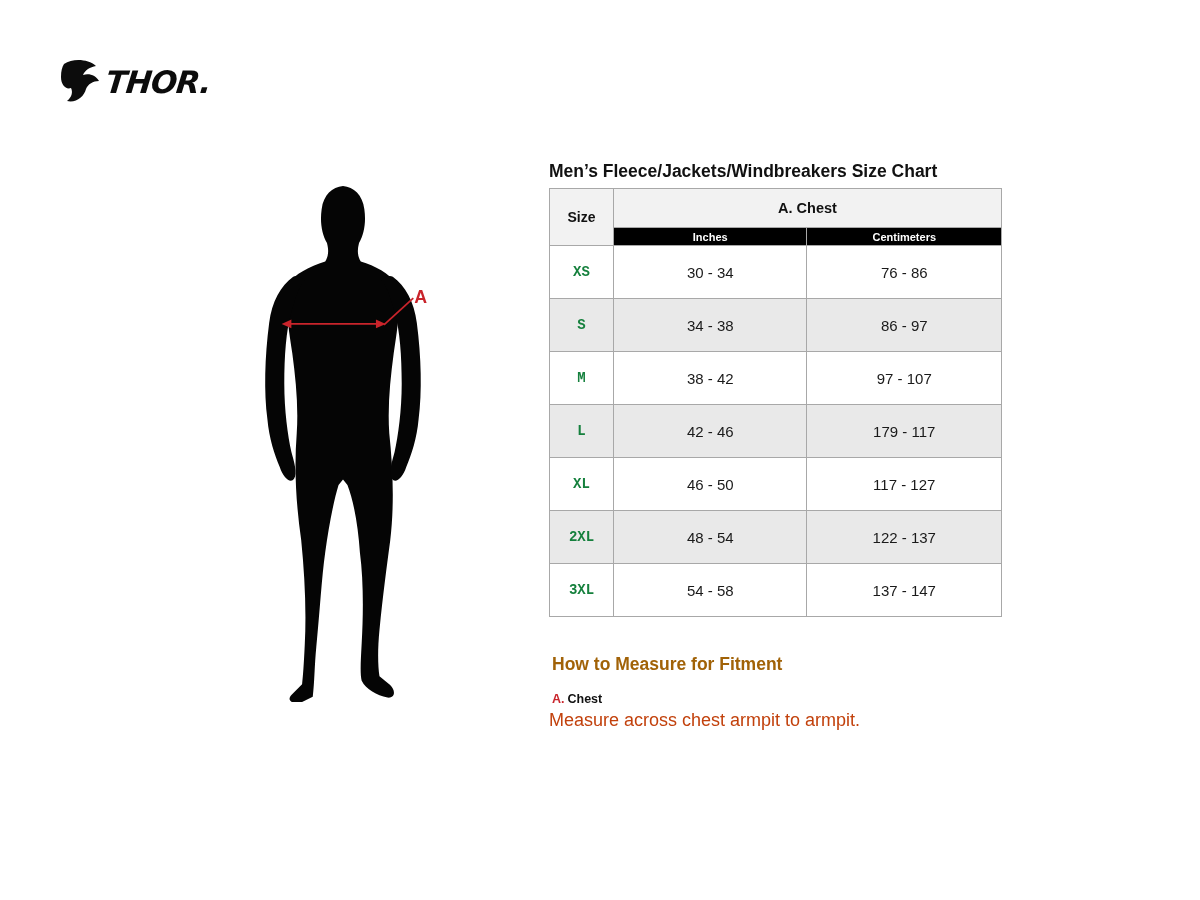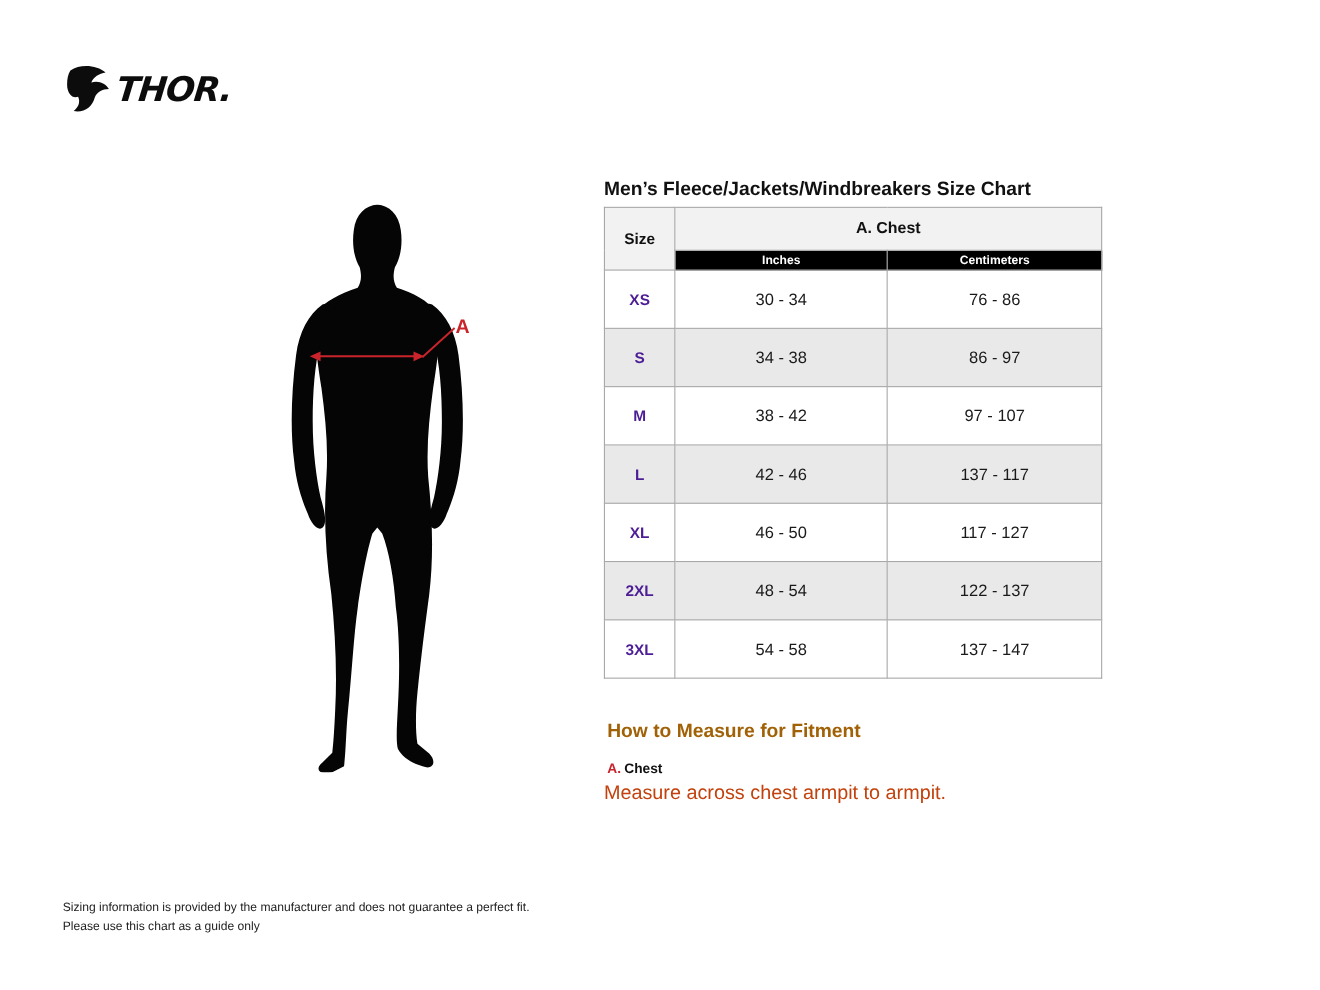--- a/index.html
+++ b/index.html
@@ -34,21 +34,21 @@
     border:1px solid #a8a8a8; text-align:center; vertical-align:middle; padding:0;
   }
   .size-table th.size-col { width:63px; background:#f2f2f2; font-size:14px; color:#111; }
   .size-table th.group   { width:387px; background:#f2f2f2; font-size:14.5px; height:38px; color:#111; }
   .size-table col.c-in { width:193px; }
   .size-table col.c-cm { width:194px; }
   .size-table th.bar {
     background:#000; color:#fff; font-size:11px; height:17px; font-weight:bold;
   }
   .size-table tr.data { height:53px; }
-  .size-table tr.data th { font-size:14px; font-weight:bold; background:#fff; color:#4c1d95; }
+  .size-table tr.data th { font-size:14px; font-weight:bold; background:#fff; color:#15803d;font-family:Liberation Mono, monospace; }
   .size-table tr.data td { font-size:15px; background:#fff; color:#1a1a1a; }
   .size-table tr.data.alt th, .size-table tr.data.alt td { background:#e9e9e9; }
 
   
   .measure-title { position:absolute; left:552px; top:654px; font-size:17.5px; font-weight:bold; color:#a16207; }
   .measure-item  { position:absolute; left:552px; top:692px; font-size:12.5px; font-weight:bold; color:#111; }
   .measure-item .key { color:var(--accent,#c9242b); margin-right:3px; }
   .measure-desc  { position:absolute; left:549px; top:710px; font-size:18px; color:#c2410c; }
 
   
@@ -127,21 +127,21 @@
           <td>86 - 97</td>
         </tr>
         <tr class="data">
           <th>M</th>
           <td>38 - 42</td>
           <td>97 - 107</td>
         </tr>
         <tr class="data alt">
           <th>L</th>
           <td>42 - 46</td>
-          <td>137 - 117</td>
+          <td>179 - 117</td>
         </tr>
         <tr class="data">
           <th>XL</th>
           <td>46 - 50</td>
           <td>117 - 127</td>
         </tr>
         <tr class="data alt">
           <th>2XL</th>
           <td>48 - 54</td>
           <td>122 - 137</td>
@@ -153,18 +153,14 @@
         </tr>
       </tbody>
   </table>
 
   <div class="measure-title">How to Measure for Fitment</div>
   <div class="measure-item">
     <span class="key">A.</span><span>Chest</span>
   </div>
   <div class="measure-desc">Measure across chest armpit to armpit.</div>
 
-  <div class="footer">
-    <div>Sizing information is provided by the manufacturer and does not guarantee a perfect fit.</div>
-    <div>Please use this chart as a guide only</div>
-  </div>
 
 </div>
 
 </body></html>

